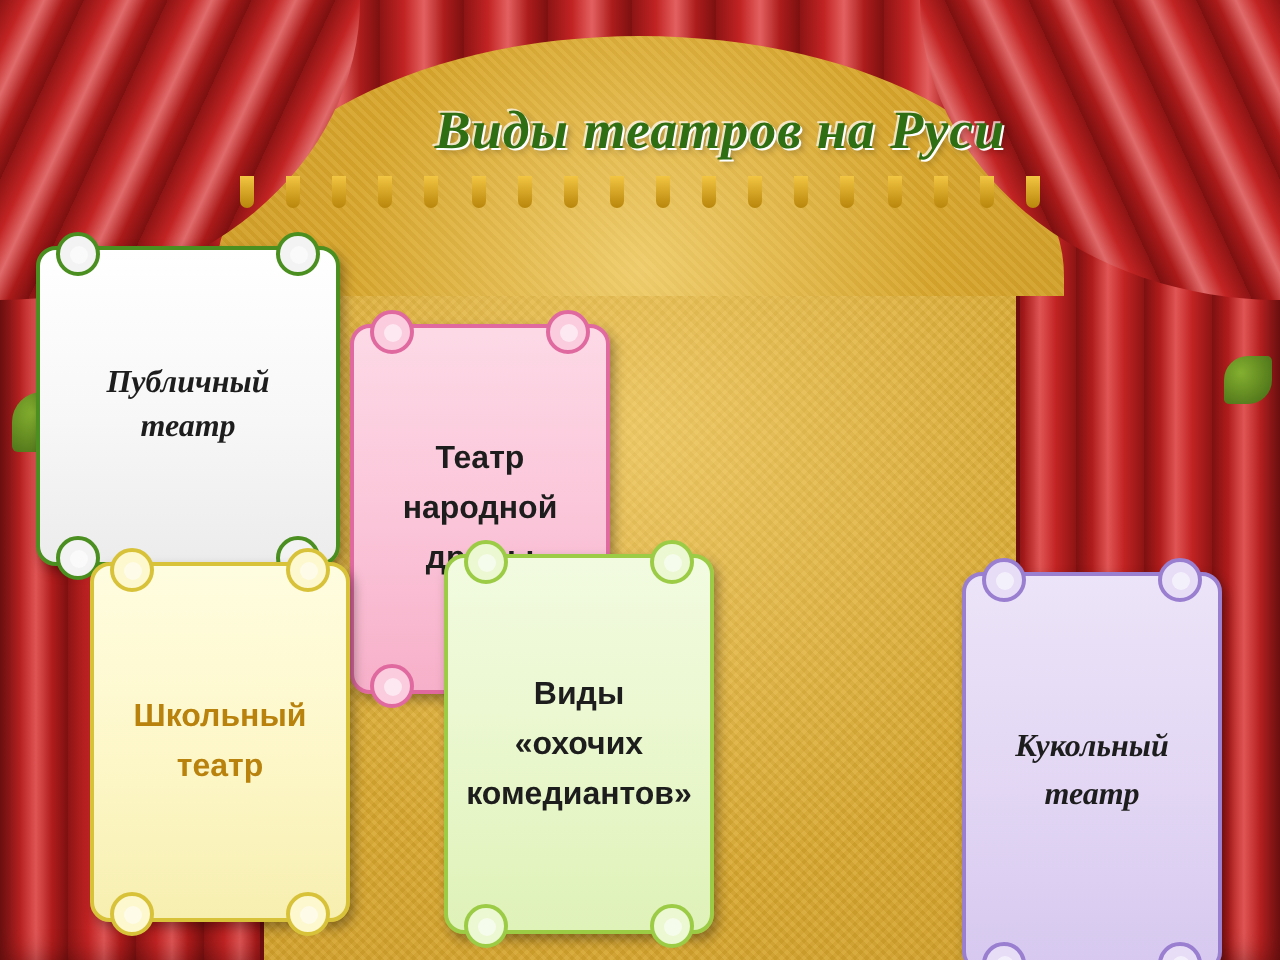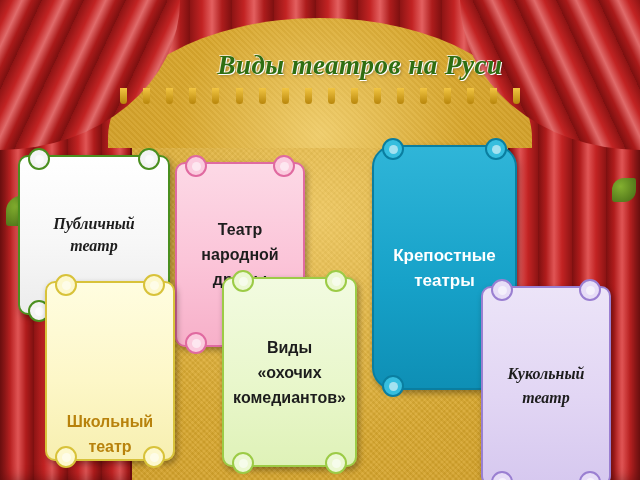--- a/index.html
+++ b/index.html
@@ -173,21 +173,21 @@
     top: 50%;
     left: 50%;
     width: 9px; height: 9px;
     margin: -4.5px 0 0 -4.5px;
     border-radius: 50%;
     background: rgba(255,255,255,0.55);
   }
 
   
   #scroll-public {
-    left: 18px; top: 155px; width: 152px; height: 160px;
+    left: 18px; top: 123px; width: 152px; height: 160px;
     background: linear-gradient(180deg, #ffffff 0%, #f7f7f7 55%, #ececec 100%);
     border: 2px solid #4a8f1f;
     color: #1d1d1d;
     font-family: "Liberation Serif", serif;
     font-style: italic;
     font-size: 16px;
     line-height: 22px;
     z-index: 3;
     justify-content: center;
   }
@@ -220,21 +220,20 @@
 
   #scroll-school {
     left: 45px; top: 281px; width: 130px; height: 180px;
     background: linear-gradient(180deg, #fffde0 0%, #fdf7c8 55%, #f7efb0 100%);
     border: 2px solid #d8c23a;
     color: #b8820c;
     font-family: "Liberation Sans", sans-serif;
     font-size: 16px;
     line-height: 25px;
     z-index: 5;
-    align-items: flex-end;
   }
   #scroll-school .roll { background: #fdf8cd; border: 2px solid #d8c23a; }
 
   #scroll-comedy {
     left: 222px; top: 277px; width: 135px; height: 190px;
     background: linear-gradient(180deg, #f2fbe0 0%, #e9f7cc 55%, #dff2b8 100%);
     border: 2px solid #9ccb46;
     color: #1d1d1d;
     font-family: "Liberation Sans", sans-serif;
     font-size: 16px;
@@ -305,27 +304,20 @@
   </div>
 
   <div class="scroll" id="scroll-folk">
     <span class="roll tl"></span>
       <span class="roll tr"></span>
     <span class="roll bl"></span>
       <span class="roll br"></span>
     <span class="txt">Театр народной драмы</span>
   </div>
 
-  <div class="scroll" id="scroll-serf">
-    <span class="roll tl"></span>
-      <span class="roll tr"></span>
-    <span class="roll bl"></span>
-      <span class="roll br"></span>
-    <span class="txt">Крепостные театры</span>
-  </div>
 
   <div class="scroll" id="scroll-school">
     <span class="roll tl"></span>
       <span class="roll tr"></span>
     <span class="roll bl"></span>
       <span class="roll br"></span>
     <span class="txt">Школьный театр</span>
   </div>
 
   <div class="scroll" id="scroll-comedy">

